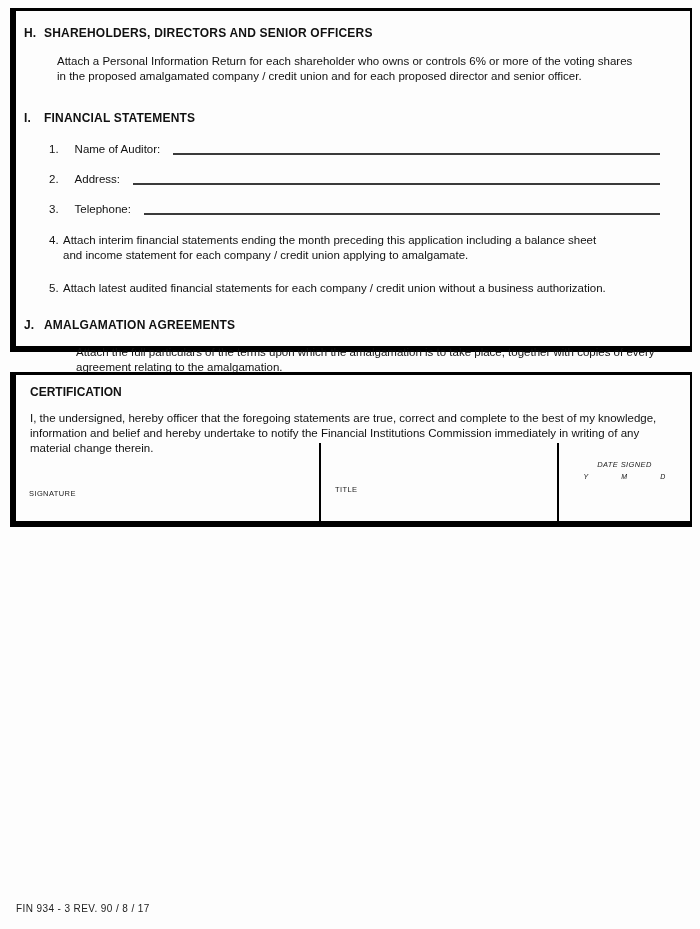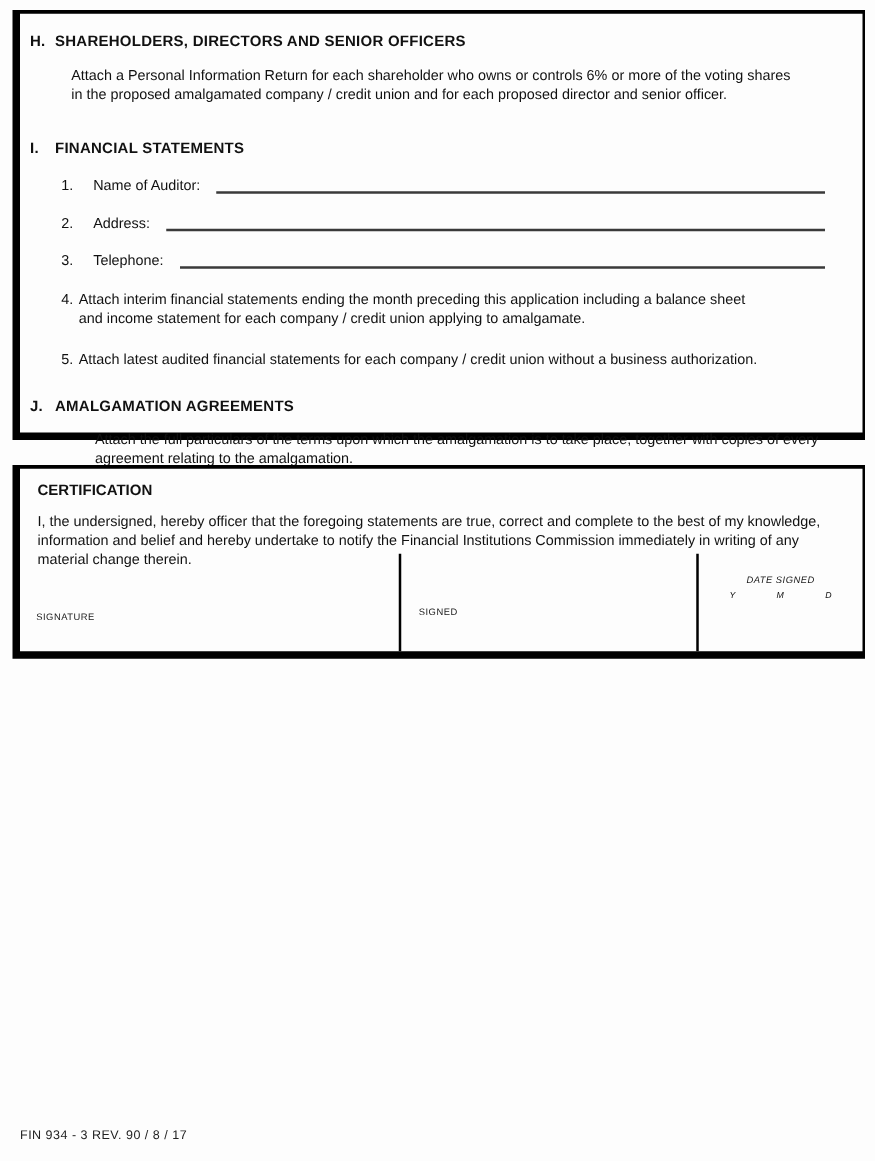--- a/index.html
+++ b/index.html
@@ -172,21 +172,21 @@
     <div class="pline">I, the undersigned, hereby officer  that the foregoing statements are true, correct and complete to the best of my knowledge,</div>
     <div class="pline">information and belief and hereby undertake to notify the Financial Institutions Commission immediately in writing of any</div>
     <div class="pline">material change therein.</div>
   </div>
 
   <div id="cert-grid">
     <div class="cert-cell" id="cert-cell-signature">
       <span class="cell-label">SIGNATURE</span>
     </div>
     <div class="cert-cell" id="cert-cell-title">
-      <span class="cell-label">SIGNED</span>
+      <span class="cell-label">TITLE</span>
     </div>
     <div class="cert-cell" id="cert-cell-date">
       <div id="date-label-wrap">
         <span class="cell-label">DATE SIGNED</span>
         <div id="ymd-row">
           <span>Y</span>
           <span>M</span>
           <span>D</span>
         </div>
       </div>

